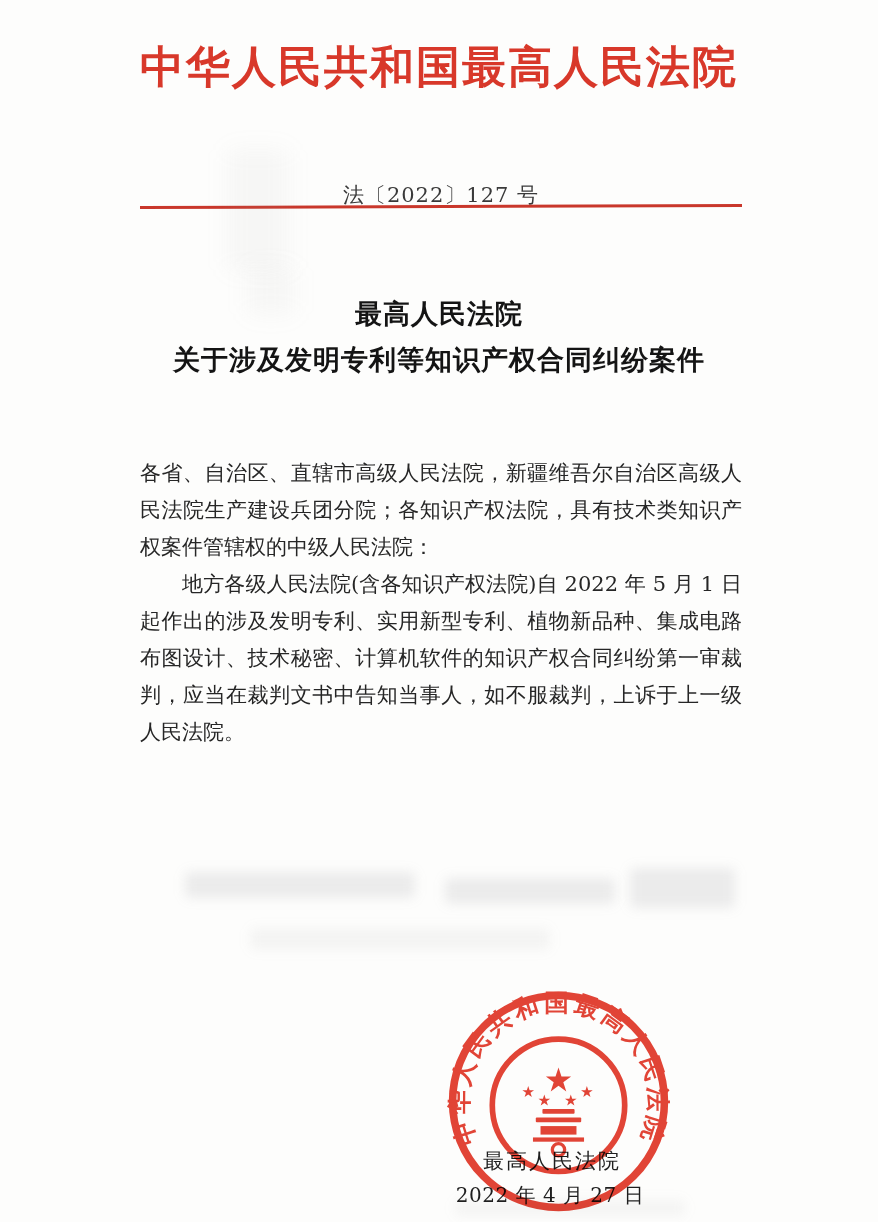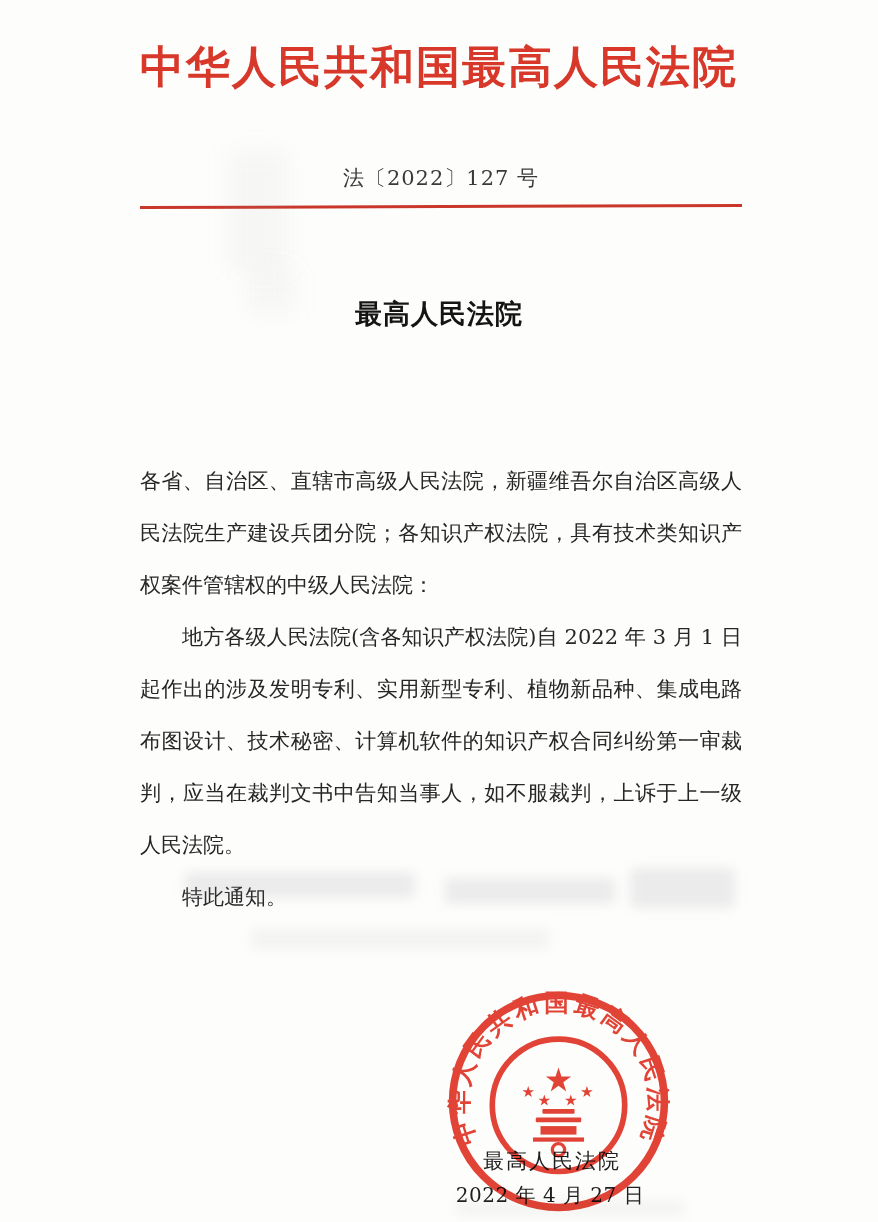--- a/index.html
+++ b/index.html
@@ -25,21 +25,21 @@
     top:38px;left:0;width:878px;
     text-align:center;
     font-size:44px;
     font-weight:bold;
     letter-spacing:2px;
     color:var(--header_red);
     white-space:nowrap;
   }
   .doc-number{
     position:absolute;
-    top:164px;left:140px;width:602px;
+    top:181px;left:140px;width:602px;
     text-align:center;
     font-size:21px;
     letter-spacing:1px;
     color:#3a3a3a;
   }
   .red-divider{
     position:absolute;
     top:205px;left:140px;width:602px;height:3px;
     background:var(--divider_red);
     transform:rotate(-0.2deg);
@@ -51,21 +51,21 @@
     font-size:27px;
     font-weight:bold;
     letter-spacing:1px;
     line-height:46px;
     color:var(--title_ink);
   }
   .body-block{
     position:absolute;
     top:455px;left:140px;width:602px;
     font-size:21px;
-    line-height:52px;
+    line-height:37px;
     text-align:justify;
     color:var(--ink);
   }
   .body-block p{margin:0;padding:0;}
   .body-block p.indent{text-indent:2em;}
   .seal{
     position:absolute;
     left:445px;top:988px;
     width:227px;height:227px;
     mix-blend-mode:multiply;
@@ -116,26 +116,26 @@
 <div class="page">
 
   <div class="header-title">中华人民共和国最高人民法院</div>
 
   <div class="doc-number">法〔2022〕127 号</div>
 
   <div class="red-divider"></div>
 
   <div class="title-block">
     <div>最高人民法院</div>
+    <div>关于涉及发明专利等知识产权合同纠纷案件</div>
   </div>
 
   <div class="body-block">
     <p>各省、自治区、直辖市高级人民法院，新疆维吾尔自治区高级人民法院生产建设兵团分院；各知识产权法院，具有技术类知识产权案件管辖权的中级人民法院：</p>
-    <p class="indent">地方各级人民法院(含各知识产权法院)自 2022 年 3 月 1 日起作出的涉及发明专利、实用新型专利、植物新品种、集成电路布图设计、技术秘密、计算机软件的知识产权合同纠纷第一审裁判，应当在裁判文书中告知当事人，如不服裁判，上诉于上一级人民法院。</p>
-    <p class="indent">特此通知。</p>
+    <p class="indent">地方各级人民法院(含各知识产权法院)自 2022 年 5 月 1 日起作出的涉及发明专利、实用新型专利、植物新品种、集成电路布图设计、技术秘密、计算机软件的知识产权合同纠纷第一审裁判，应当在裁判文书中告知当事人，如不服裁判，上诉于上一级人民法院。</p>
   </div>
 
   <div class="smudge" style="left:185px;top:872px;width:230px;height:26px;"></div>
   <div class="smudge" style="left:445px;top:878px;width:170px;height:26px;"></div>
   <div class="smudge" style="left:630px;top:868px;width:105px;height:40px;"></div>
   <div class="smudge light" style="left:250px;top:928px;width:300px;height:22px;"></div>
   <div class="smudge soft" style="left:228px;top:150px;width:60px;height:120px;"></div>
   <div class="smudge soft" style="left:248px;top:268px;width:46px;height:46px;"></div>
   <div class="smudge light" style="left:455px;top:1200px;width:230px;height:16px;"></div>
 

